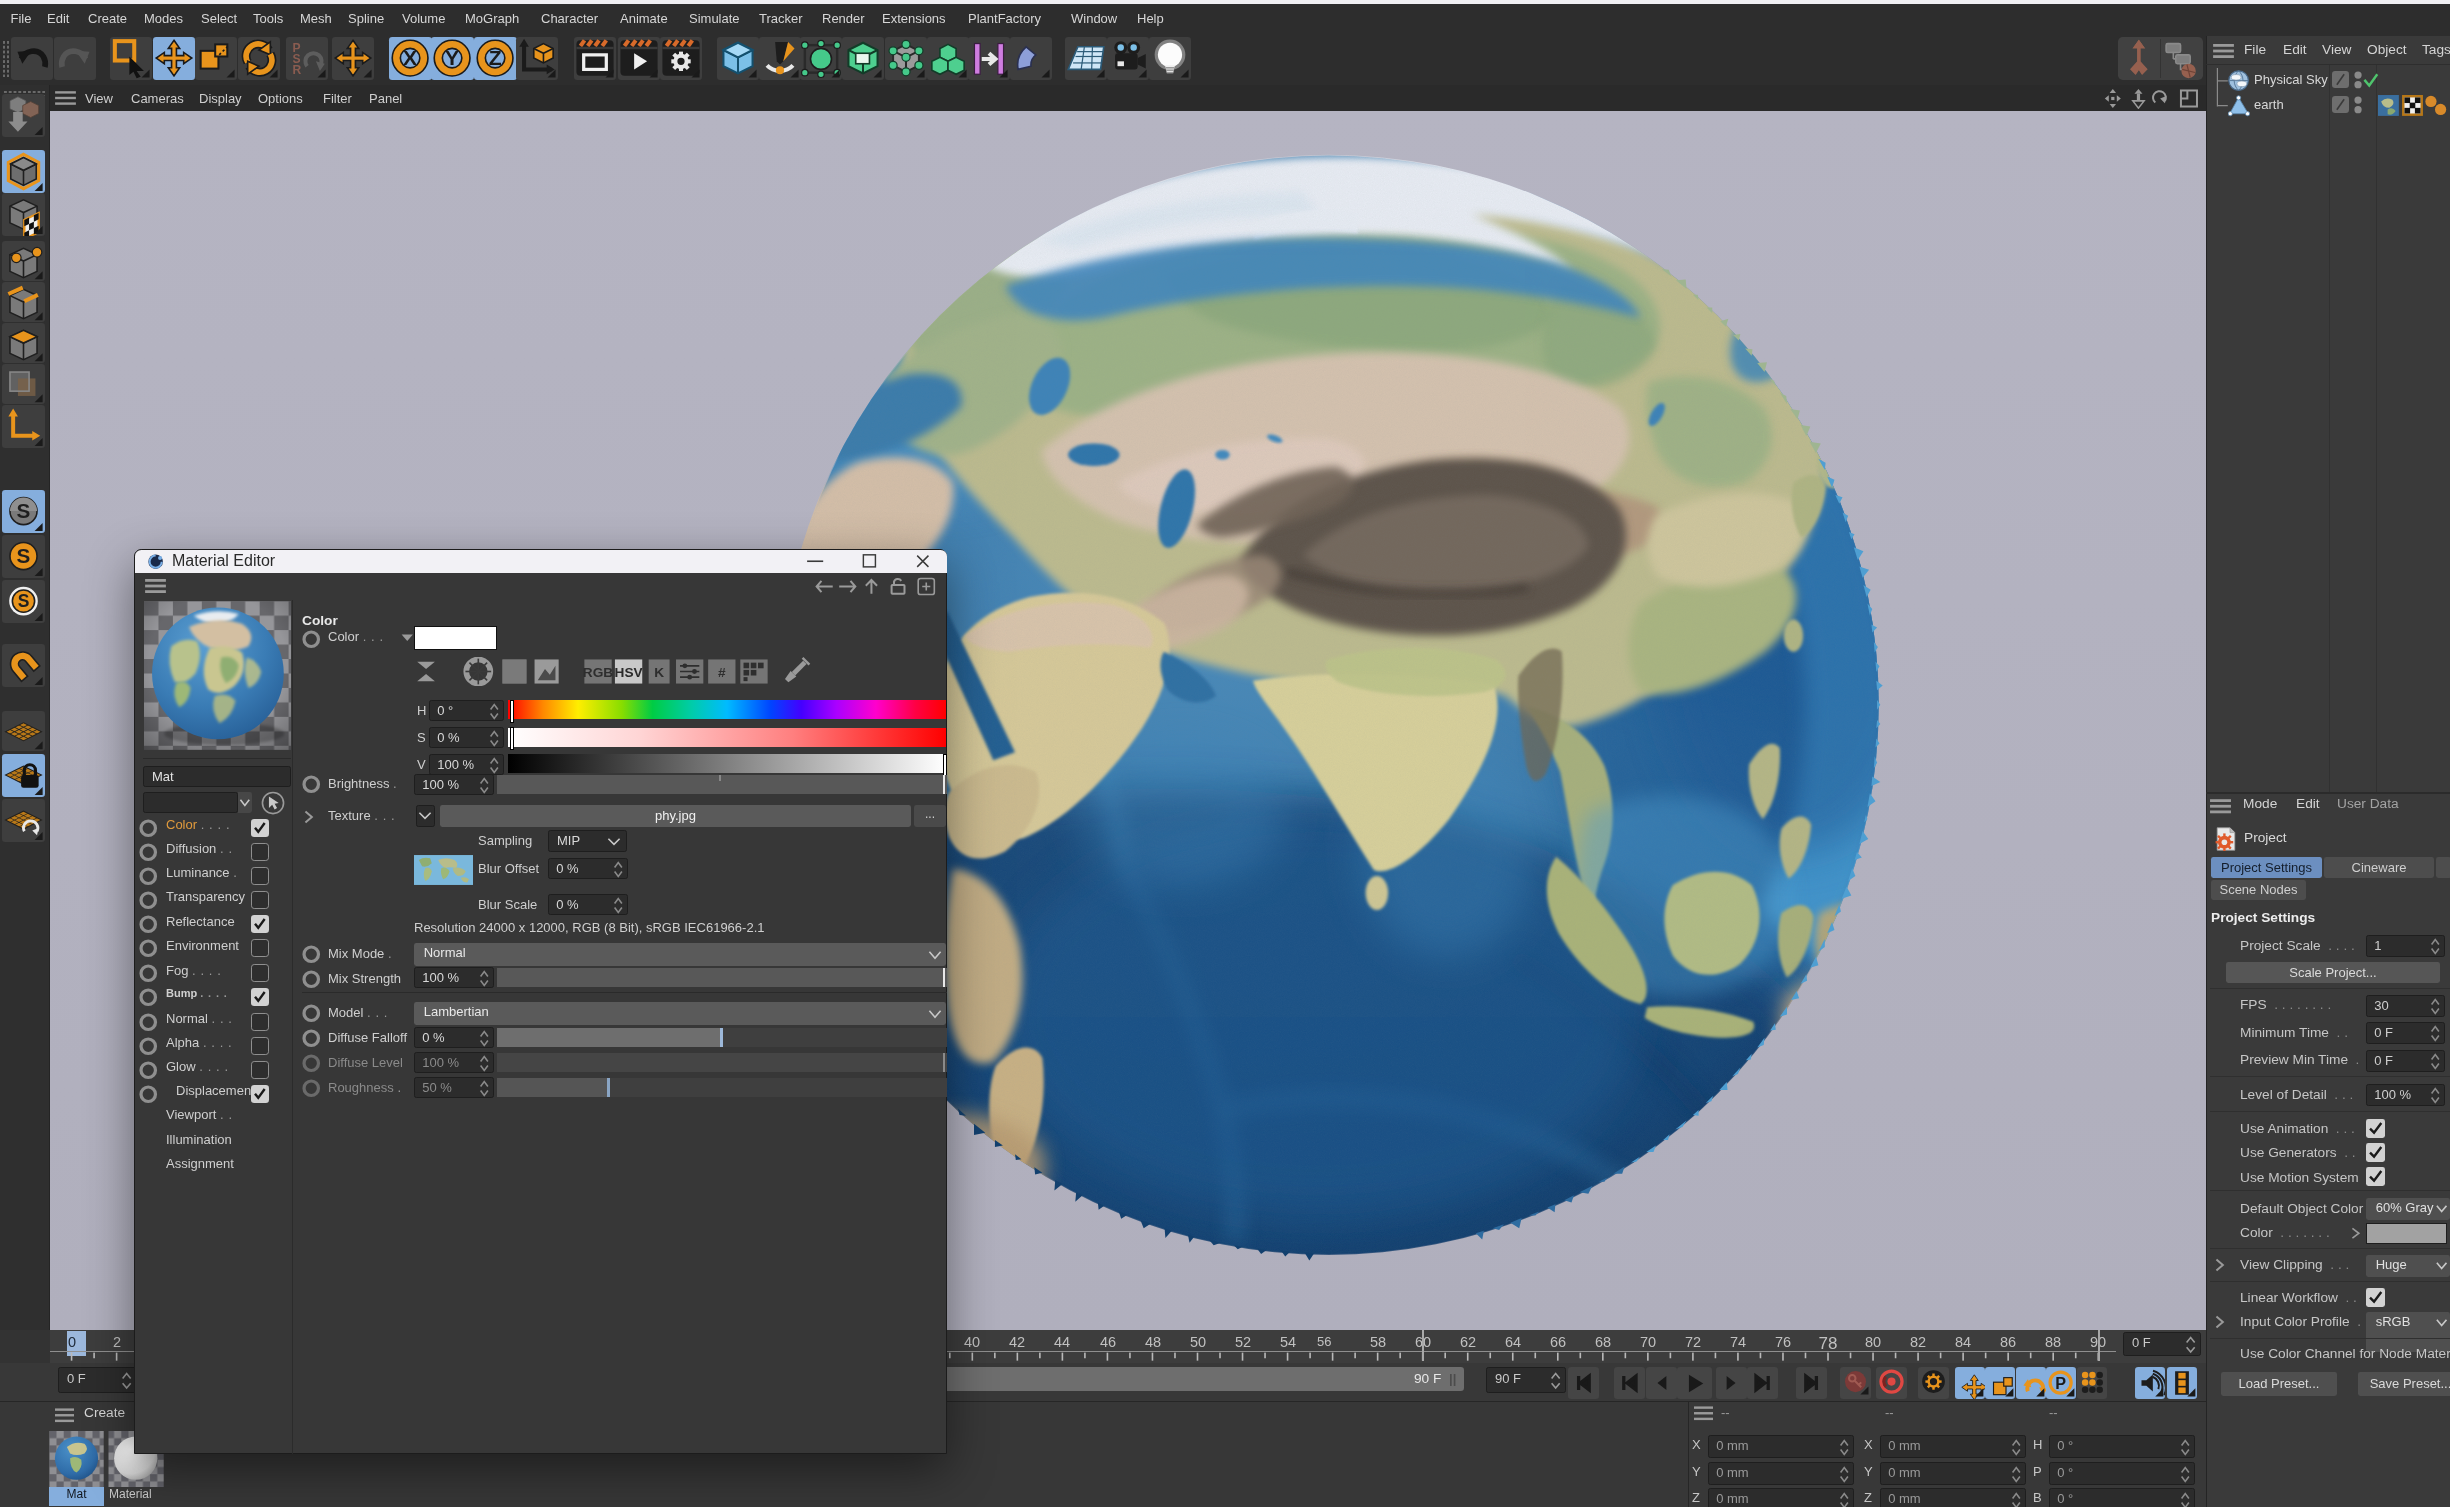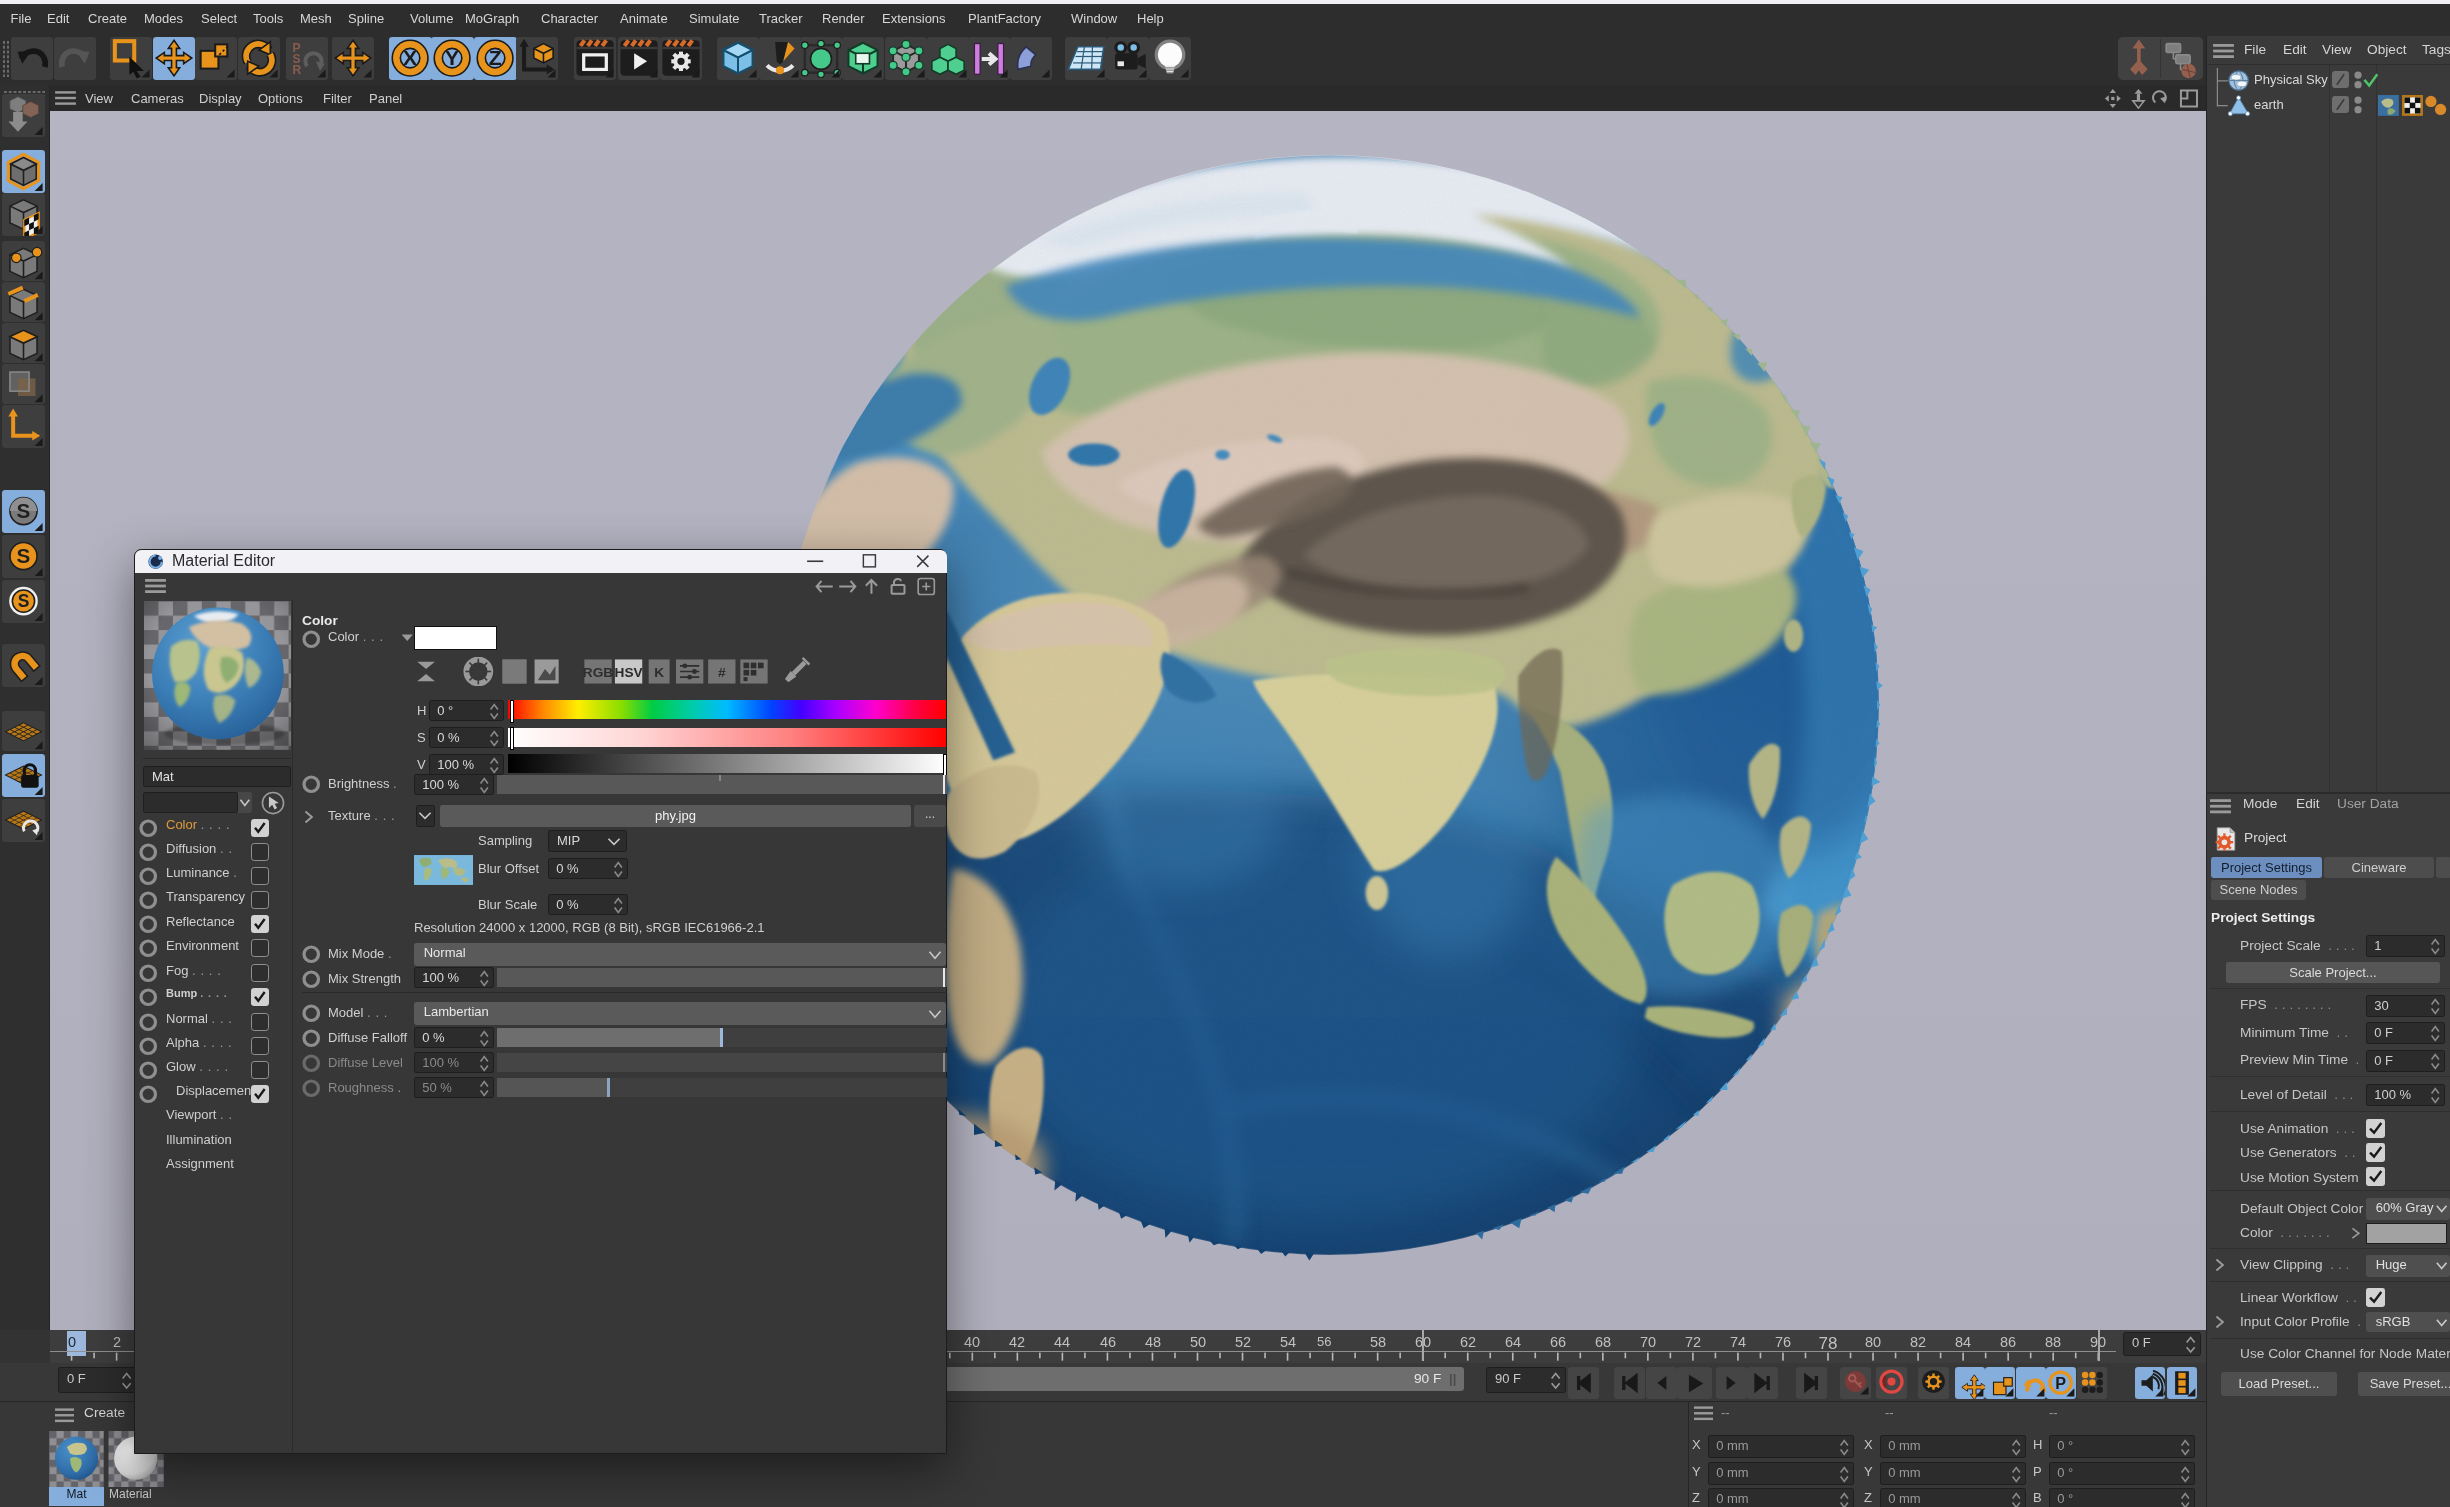--- a/index.html
+++ b/index.html
@@ -20,21 +20,21 @@
 
 <div class="abs" style="left:0;top:0;width:2450px;height:4px;background:#f0eff3;"></div>
 <div class="menu" style="left:10.5px;">File</div>
 <div class="menu" style="left:47px;">Edit</div>
 <div class="menu" style="left:88px;">Create</div>
 <div class="menu" style="left:144px;">Modes</div>
 <div class="menu" style="left:201px;">Select</div>
 <div class="menu" style="left:253px;">Tools</div>
 <div class="menu" style="left:300px;">Mesh</div>
 <div class="menu" style="left:348px;">Spline</div>
-<div class="menu" style="left:402px;margin-left:8px;">Volume</div>
+<div class="menu" style="left:402px;">Volume</div>
 <div class="menu" style="left:465px;">MoGraph</div>
 <div class="menu" style="left:541px;">Character</div>
 <div class="menu" style="left:620px;">Animate</div>
 <div class="menu" style="left:689px;">Simulate</div>
 <div class="menu" style="left:759px;">Tracker</div>
 <div class="menu" style="left:822px;">Render</div>
 <div class="menu" style="left:882px;">Extensions</div>
 <div class="menu" style="left:968px;">PlantFactory</div>
 <div class="menu" style="left:1071px;">Window</div>
 <div class="menu" style="left:1137px;">Help</div>
@@ -1325,21 +1325,21 @@
 <div class="abs" style="left:2210px;top:1281px;width:241px;height:0.8px;background:#2f2f2f;"></div>
 <div class="rlabel" style="left:2240px;top:1290px;">Linear Workflow <span style="color:#8a8a8a;">&nbsp;.&nbsp;.</span></div>
 <div class="abs" style="left:2366px;top:1288px;width:18.5px;height:18.5px;background:#d2d2d2;border-radius:2.4px;"></div>
 <svg class="abs" style="left:2366px;top:1288px;" width="18.5" height="18.5" viewBox="0 0 23 23">
       <path d="M5 12 L10 17 L19 5" stroke="#1a1a1a" stroke-width="3" fill="none"></path>
     </svg>
 <svg class="abs" style="left:2214px;top:1314px;" width="11.3" height="16" viewBox="0 0 14 20">
       <path d="M3 3 L11 10 L3 17" stroke="#9a9a9a" stroke-width="2.5" fill="none"></path>
     </svg>
 <div class="rlabel" style="left:2240px;top:1314px;">Input Color Profile <span style="color:#8a8a8a;">&nbsp;.</span></div>
-<div class="abs" style="left:2366px;top:1312px;width:84px;height:20px;background:#4f4f4f;border-radius:2.4px;color:#e0e0e0;font-size:13px;box-sizing:border-box;">
+<div class="abs" style="left:2366px;top:1312px;width:84px;height:40px;background:#4f4f4f;border-radius:2.4px;color:#e0e0e0;font-size:13px;box-sizing:border-box;">
       <span style="position:absolute;left:9.7px;top:1.6px;">sRGB</span>
       <svg width="11.3" height="8" style="position:absolute;right:3.2px;top:7.2px;" viewBox="0 0 14 10">
         <path d="M1 1 L7 8 L13 1" stroke="#c8c8c8" stroke-width="2" fill="none"></path>
       </svg>
     </div>
 <div class="abs" style="left:2210px;top:1338px;width:241px;height:0.8px;background:#2f2f2f;"></div>
 <div class="rlabel" style="left:2240px;top:1346px;">Use Color Channel for Node Materia</div>
 <div class="abs" style="left:2221px;top:1372px;width:116px;height:24px;background:#4f4f4f;border-radius:2.4px;color:#dadada;font-size:13px;text-align:center;line-height:24px;">Load Preset...</div>
 <div class="abs" style="left:2358px;top:1372px;width:105px;height:24px;background:#4f4f4f;border-radius:2.4px;color:#dadada;font-size:13px;text-align:center;line-height:24px;">Save Preset...</div>
 <div class="abs" style="left:134px;top:549px;width:813px;height:905px;background:#373737;border:0.8px solid #1c1c1c;border-radius:7.2px 7.2px 0 0;box-shadow:0 16px 48px rgba(0,0,0,0.45);box-sizing:border-box;">

